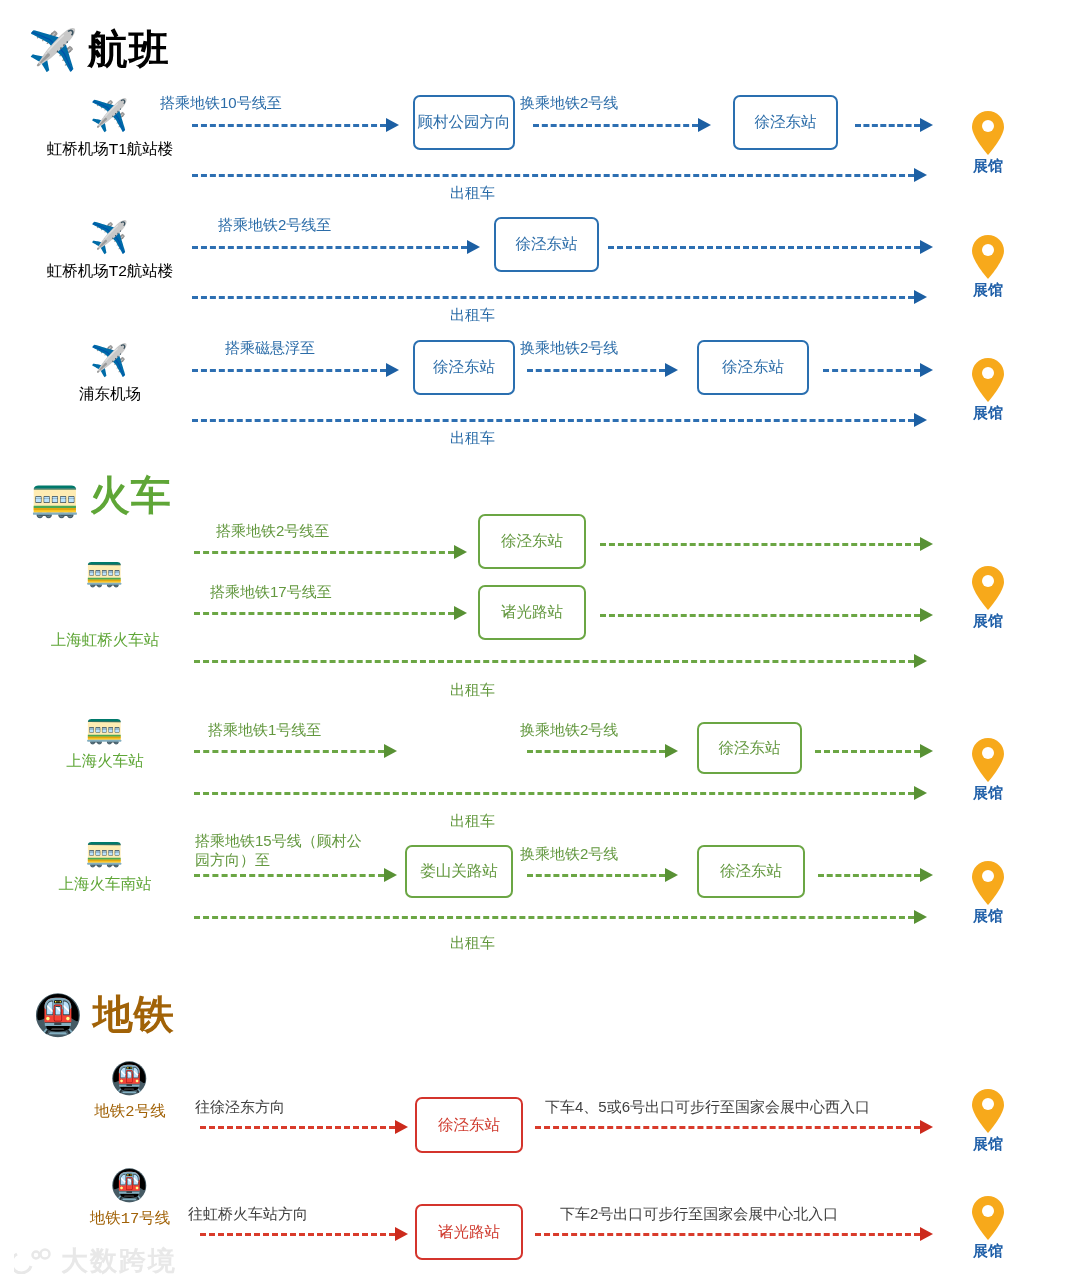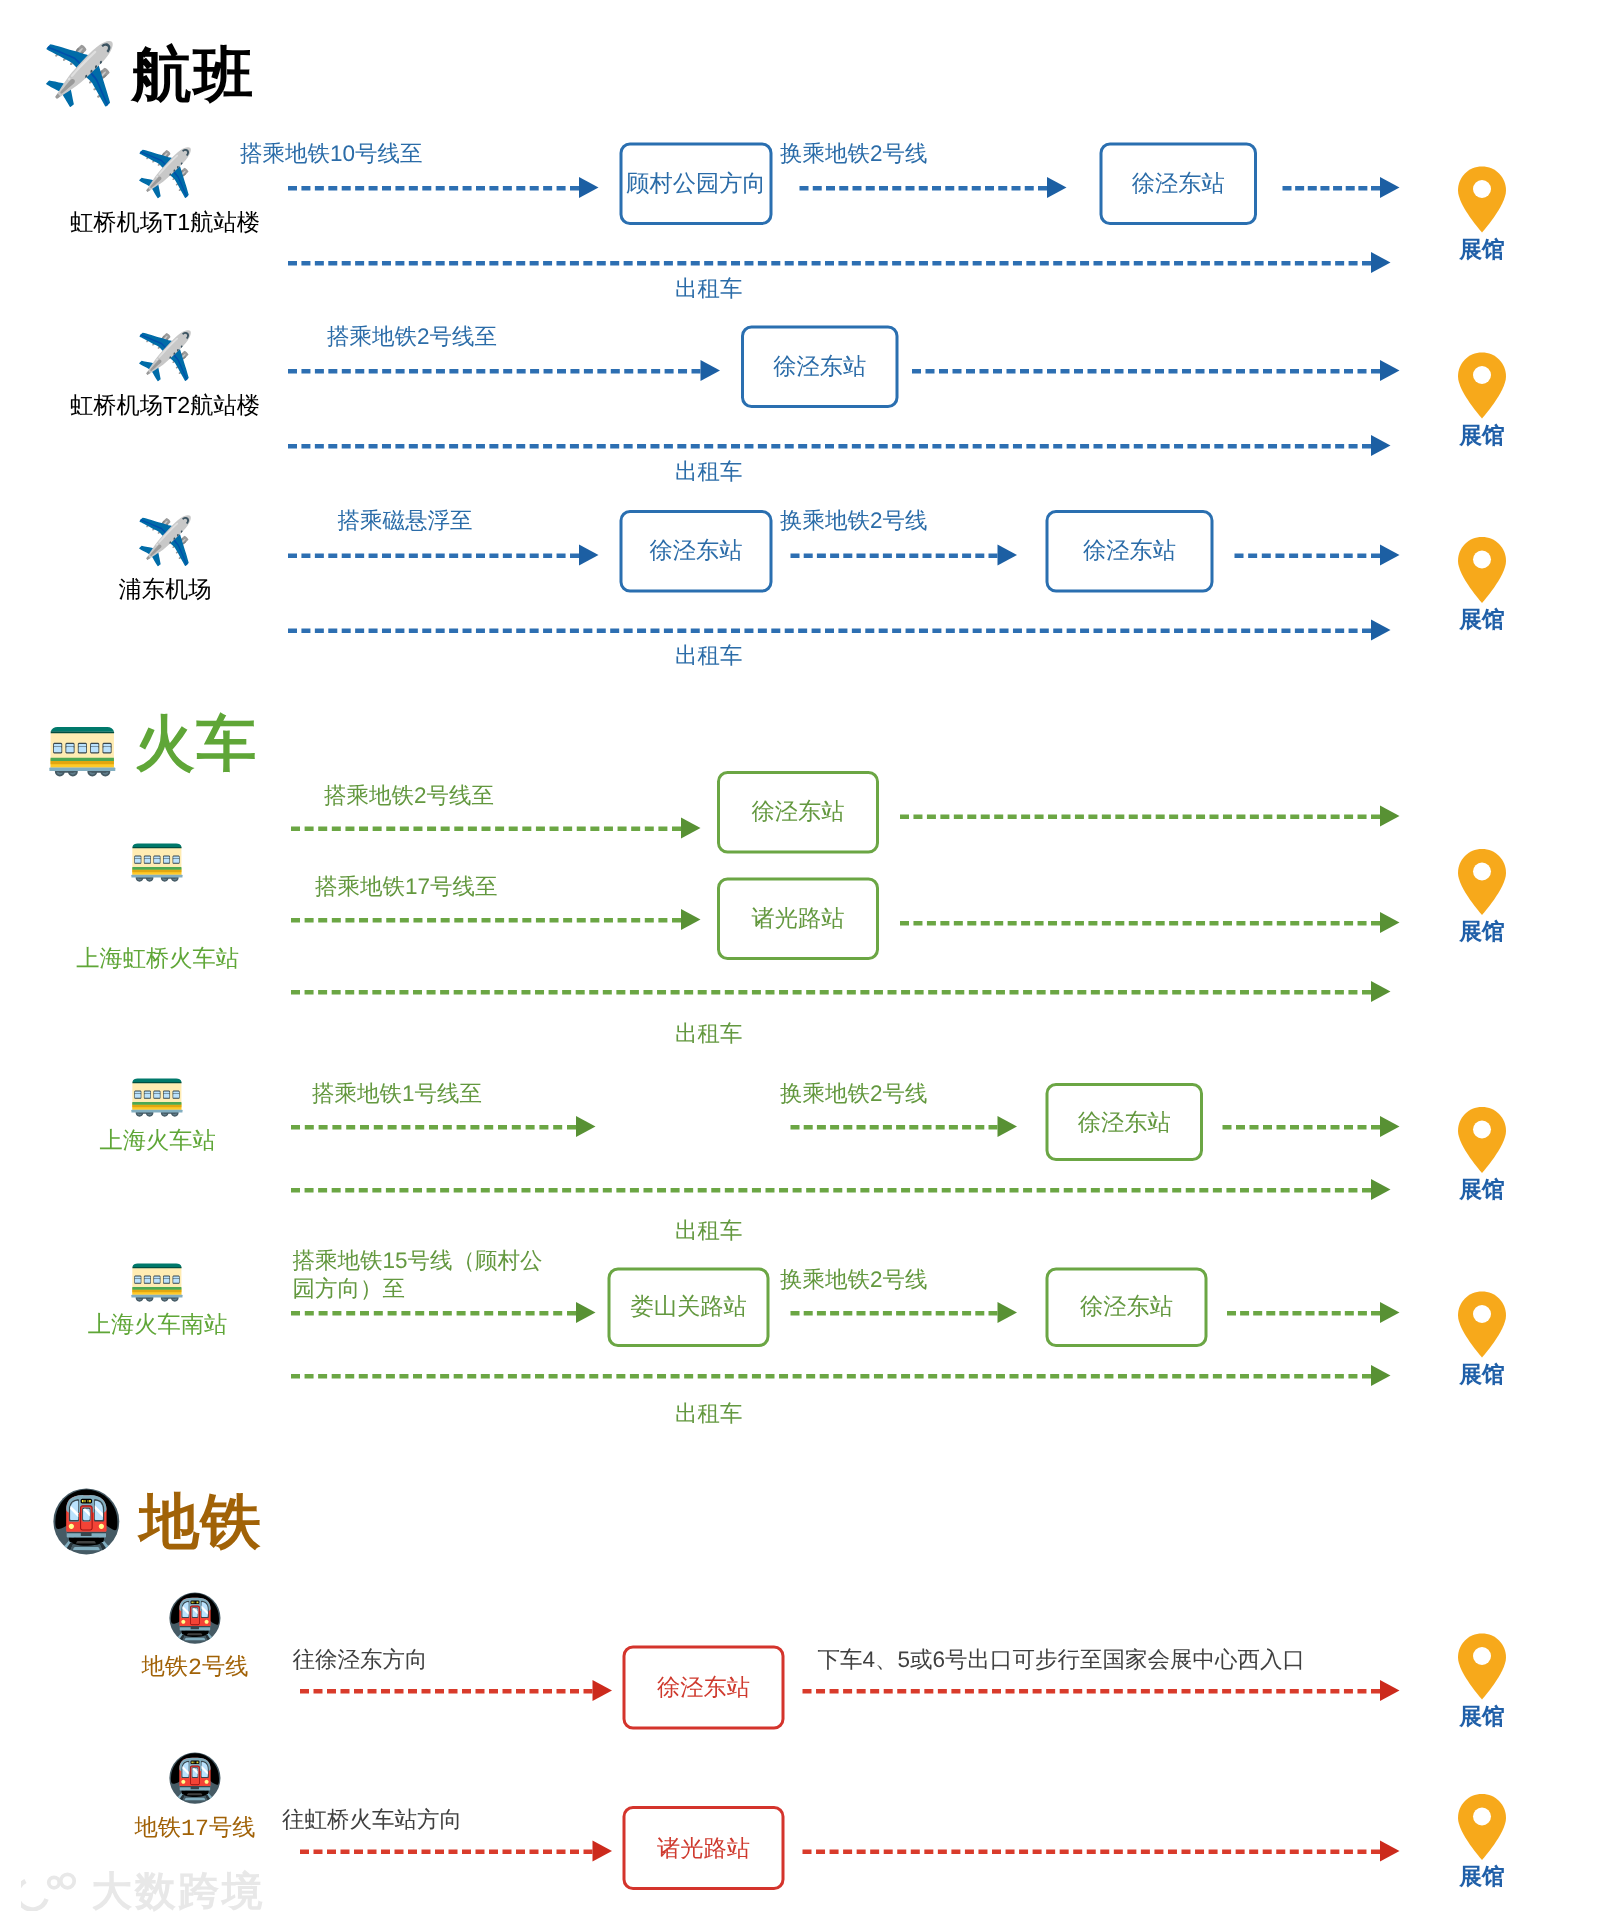--- a/index.html
+++ b/index.html
@@ -253,20 +253,21 @@
   </div>
 
   <div class="origin" style="left:25px;top:1170px;">
     <span class="oemoji">🚇</span>
     <span class="olabel c-metro">地铁17号线</span>
   </div>
   <div class="cap metro" style="left:188px;top:1205px;width:215px;">往虹桥火车站方向</div>
   <div class="dash metro" style="left:200px;top:1233px;width:195px;"></div>
   <div class="arrow metro" style="left:395px;top:1227px;"></div>
   <div class="box metro" style="left:415px;top:1204px;width:108px;height:56px;">诸光路站</div>
+  <div class="cap metro" style="left:560px;top:1205px;width:350px;">下车2号出口可步行至国家会展中心北入口</div>
   <div class="dash metro" style="left:535px;top:1233px;width:385px;"></div>
   <div class="arrow metro" style="left:920px;top:1227px;"></div>
   <div class="pin" style="left:958px;top:1195px;">
     <svg width="34" height="46" viewBox="0 0 34 46">
       <path d="M17 1 C8 1 1 8 1 17 C1 27 17 45 17 45 C17 45 33 27 33 17 C33 8 26 1 17 1 Z" fill="#F7A91B"></path>
       <circle cx="17" cy="16" r="6" fill="#ffffff"></circle>
     </svg>
     <span class="plabel">展馆</span>
   </div>
 

